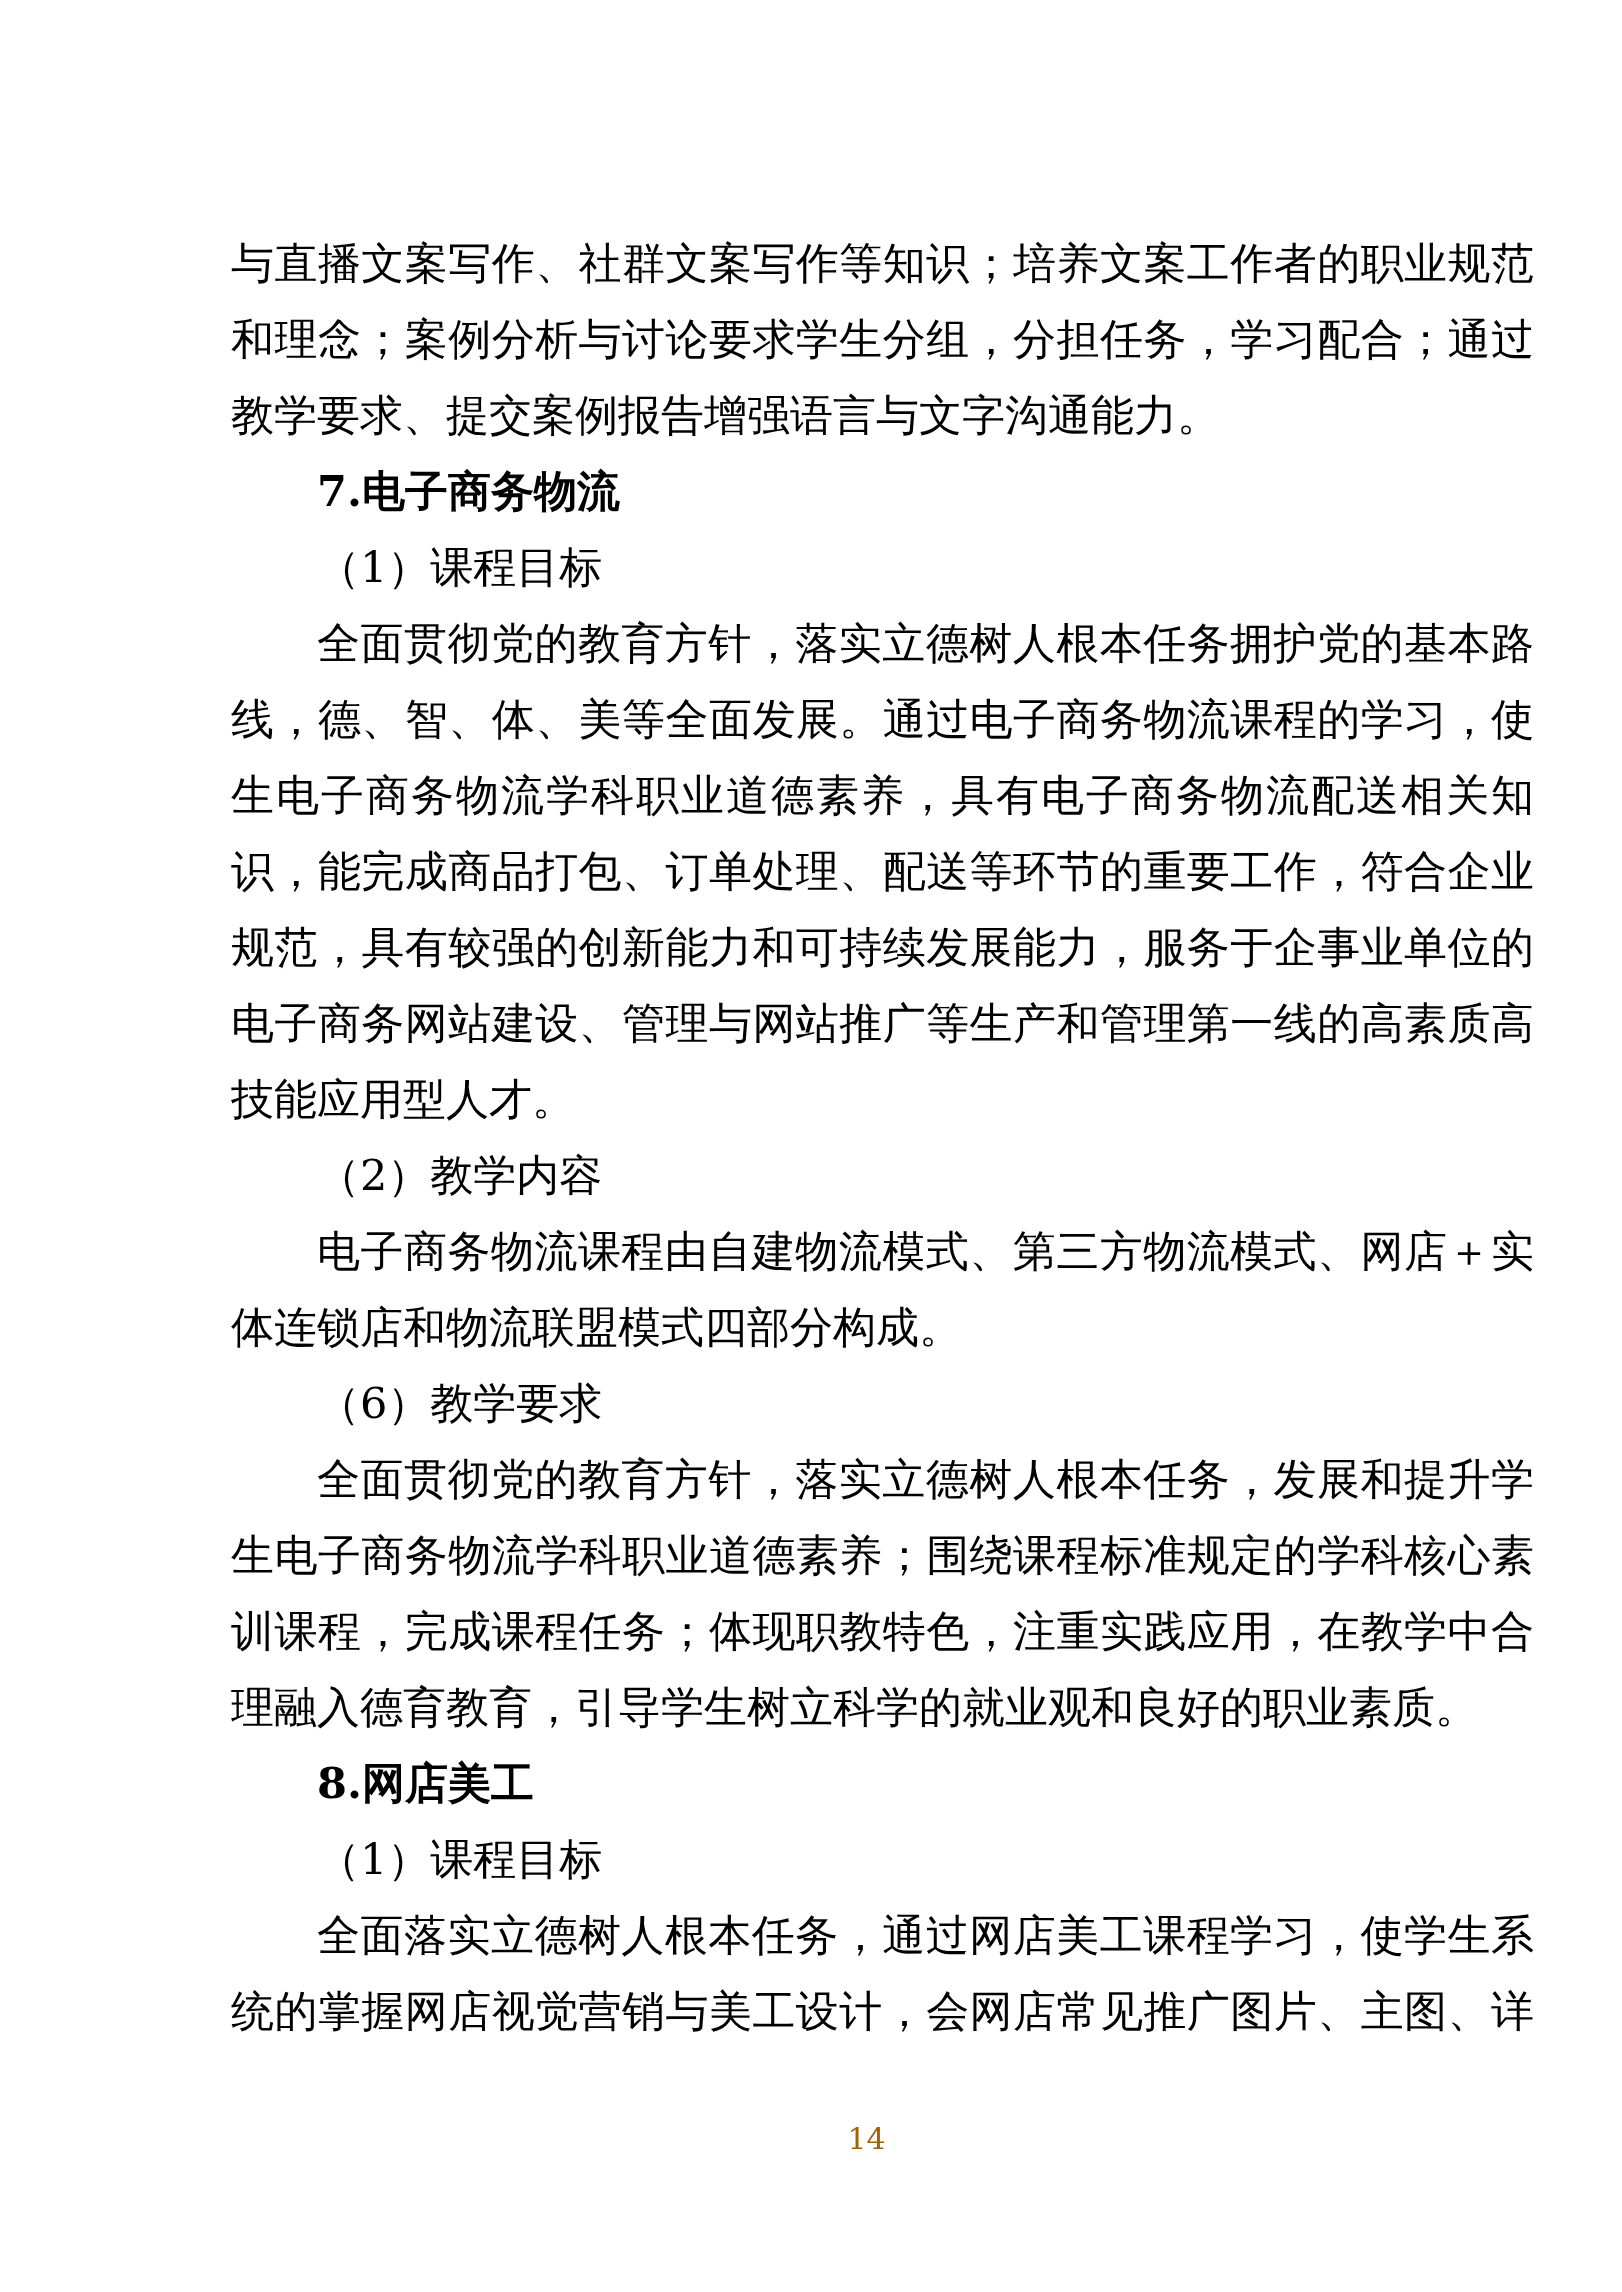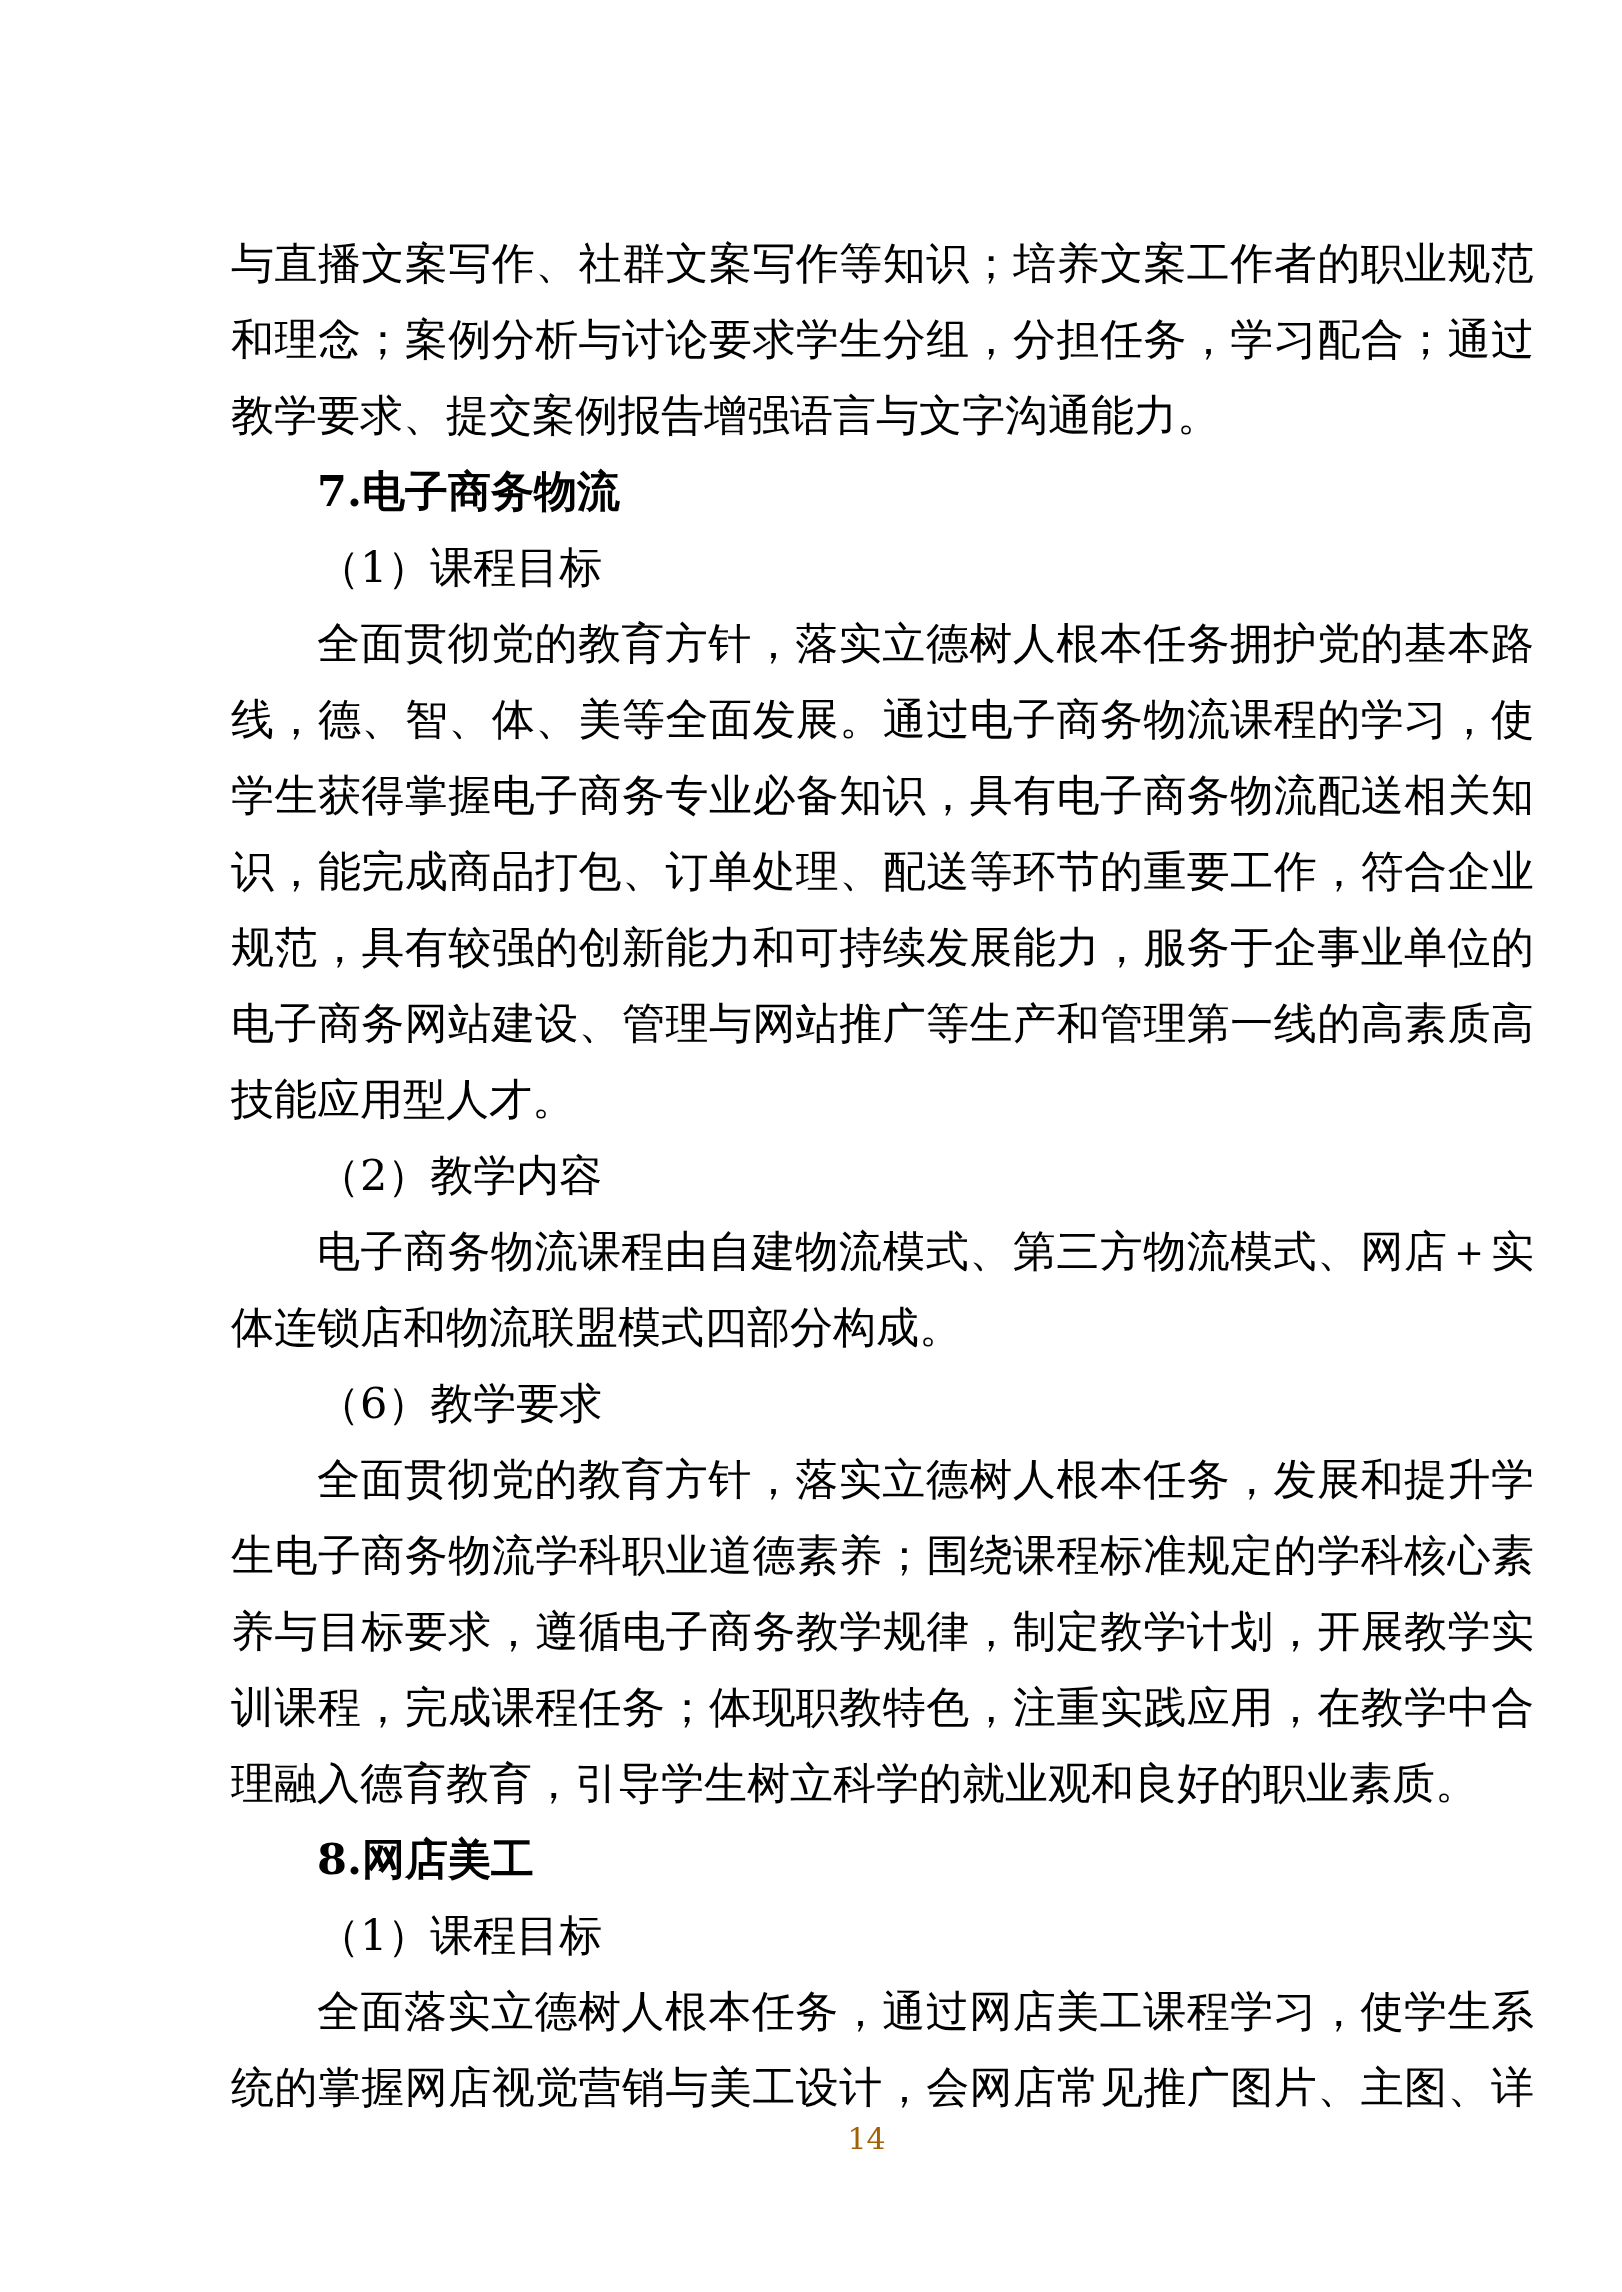--- a/index.html
+++ b/index.html
@@ -66,32 +66,31 @@
 
 <div class="page">
   <div class="text-block">
     <div class="ln j">与直播文案写作、社群文案写作等知识；培养文案工作者的职业规范</div>
     <div class="ln j">和理念；案例分析与讨论要求学生分组，分担任务，学习配合；通过</div>
     <div class="ln">教学要求、提交案例报告增强语言与文字沟通能力。</div>
     <div class="ln b ind">7.电子商务物流</div>
     <div class="ln ind">（1）课程目标</div>
     <div class="ln j ind">全面贯彻党的教育方针，落实立德树人根本任务拥护党的基本路</div>
     <div class="ln j">线，德、智、体、美等全面发展。通过电子商务物流课程的学习，使</div>
-    <div class="ln j">学生获得掌握电子商务专业必备知识，具有电子商务物流配送相关知</div>
+    <div class="ln j">生电子商务物流学科职业道德素养，具有电子商务物流配送相关知</div>
     <div class="ln j">识，能完成商品打包、订单处理、配送等环节的重要工作，符合企业</div>
     <div class="ln j">规范，具有较强的创新能力和可持续发展能力，服务于企事业单位的</div>
     <div class="ln j">电子商务网站建设、管理与网站推广等生产和管理第一线的高素质高</div>
     <div class="ln">技能应用型人才。</div>
     <div class="ln ind">（2）教学内容</div>
     <div class="ln j ind">电子商务物流课程由自建物流模式、第三方物流模式、网店＋实</div>
     <div class="ln">体连锁店和物流联盟模式四部分构成。</div>
     <div class="ln ind">（6）教学要求</div>
     <div class="ln j ind">全面贯彻党的教育方针，落实立德树人根本任务，发展和提升学</div>
     <div class="ln j">生电子商务物流学科职业道德素养；围绕课程标准规定的学科核心素</div>
-    <div class="ln j">养与目标要求，遵循电子商务教学规律，制定教学计划，开展教学实</div>
     <div class="ln j">训课程，完成课程任务；体现职教特色，注重实践应用，在教学中合</div>
     <div class="ln">理融入德育教育，引导学生树立科学的就业观和良好的职业素质。</div>
     <div class="ln b ind">8.网店美工</div>
     <div class="ln ind">（1）课程目标</div>
     <div class="ln j ind">全面落实立德树人根本任务，通过网店美工课程学习，使学生系</div>
     <div class="ln j">统的掌握网店视觉营销与美工设计，会网店常见推广图片、主图、详</div>
   </div>
 
   <div class="footer">14</div>
 </div>

